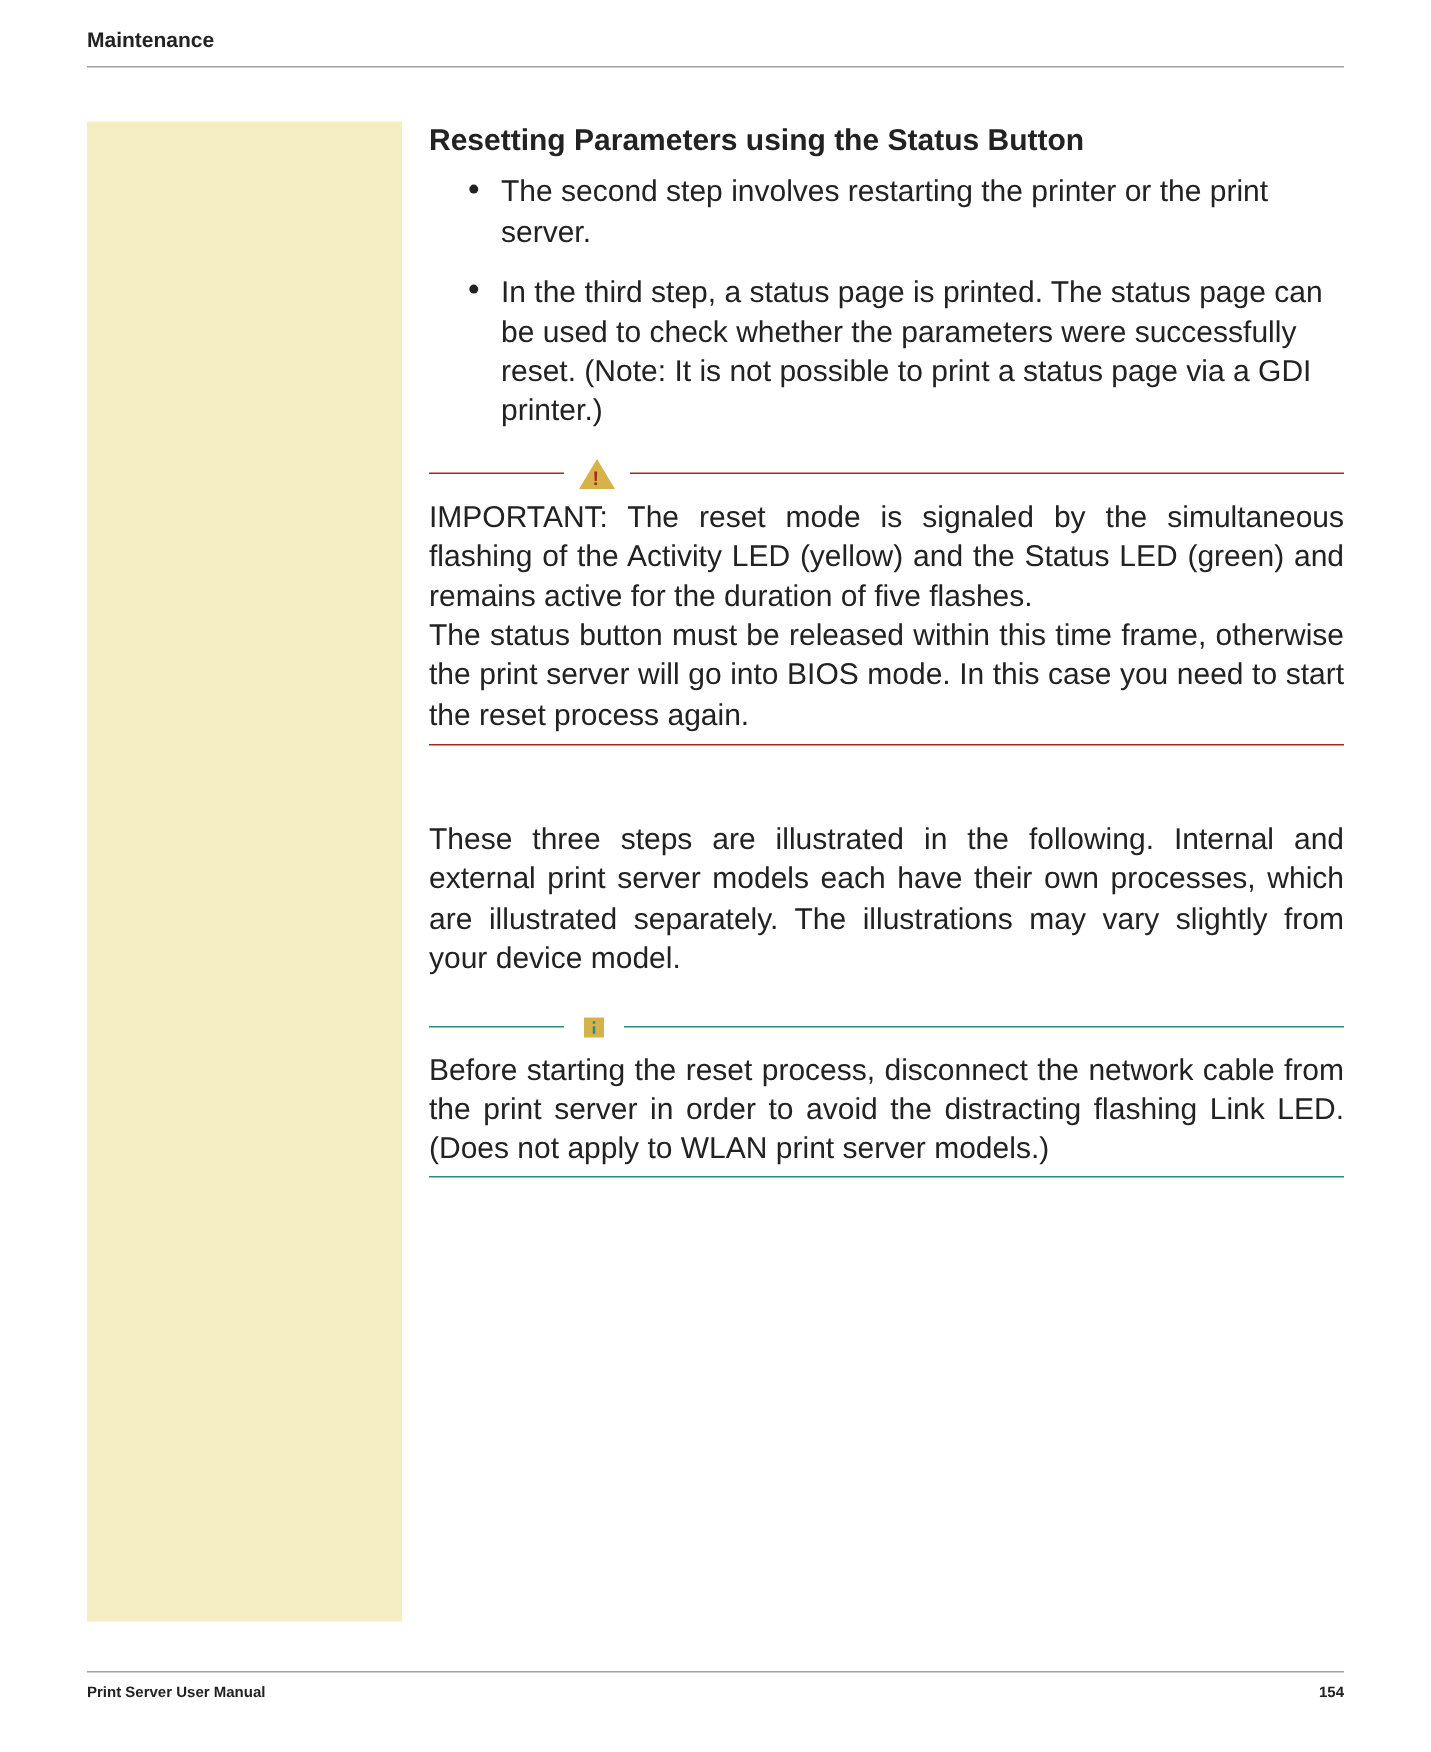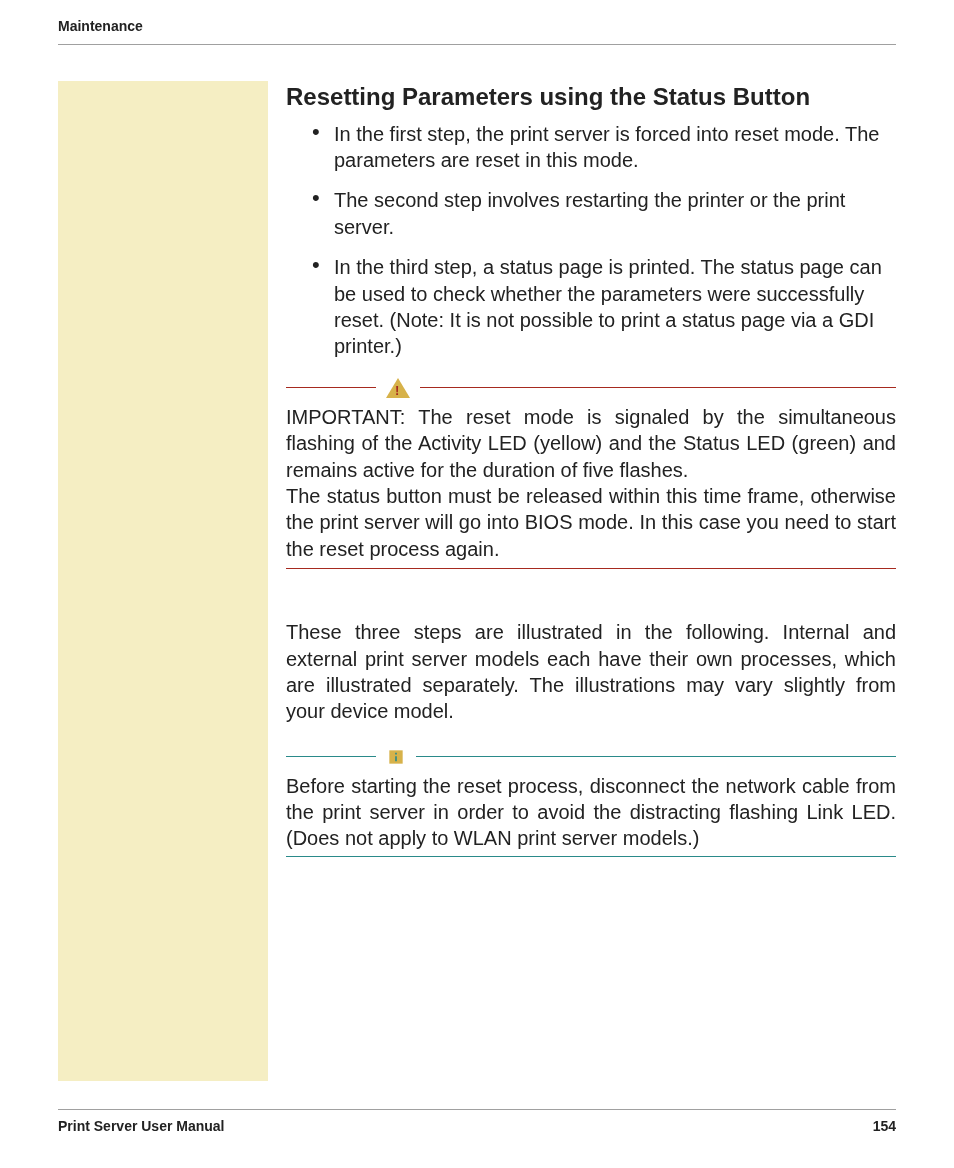--- a/index.html
+++ b/index.html
@@ -37,21 +37,21 @@
     flex: 0 0 210px;
   }
   .main {
     flex: 1;
     font-size: 20px;
     line-height: 1.32;
     color: #222;
   }
   .section-title {
     font-weight: 700;
-    font-size: 24px;
+    font-size: 20px;
     margin-bottom: 8px;
   }
   .intro {
     margin-bottom: 12px;
   }
   ul.steps {
     list-style: none;
     padding-left: 26px;
     margin-bottom: 18px;
   }
@@ -117,40 +117,39 @@
     text-align: justify;
     margin-bottom: 4px;
   }
   .footer {
     position: absolute;
     left: 58px; right: 58px; bottom: 34px;
     border-top: 1px solid #a0a0a0;
     padding-top: 8px;
     display: flex;
     justify-content: space-between;
-    font-size: 14px;
+    font-size: 10px;
     font-weight: 700;
   }
 </style>
 </head>
 <body>
 
 <div class="page">
   <div class="header-label">Maintenance</div>
   <div class="top-rule"></div>
 
   <div class="content-row">
     <div class="left-bar"></div>
 
     <div class="main">
 
       <div class="section-title">Resetting Parameters using the Status Button</div>
 
       <ul class="steps">
-        <li>In the first step, the print server is forced into reset mode. The parameters are reset in this mode.</li>
         <li>The second step involves restarting the printer or the print server.</li>
         <li>In the third step, a status page is printed. The status page can be used to check whether the parameters were successfully reset. (Note: It is not possible to print a status page via a GDI printer.)</li>
       </ul>
 
       <div class="divider-wrap red">
         <div class="line short"></div>
         <div class="icon-tri"></div>
         <div class="line"></div>
       </div>
 

